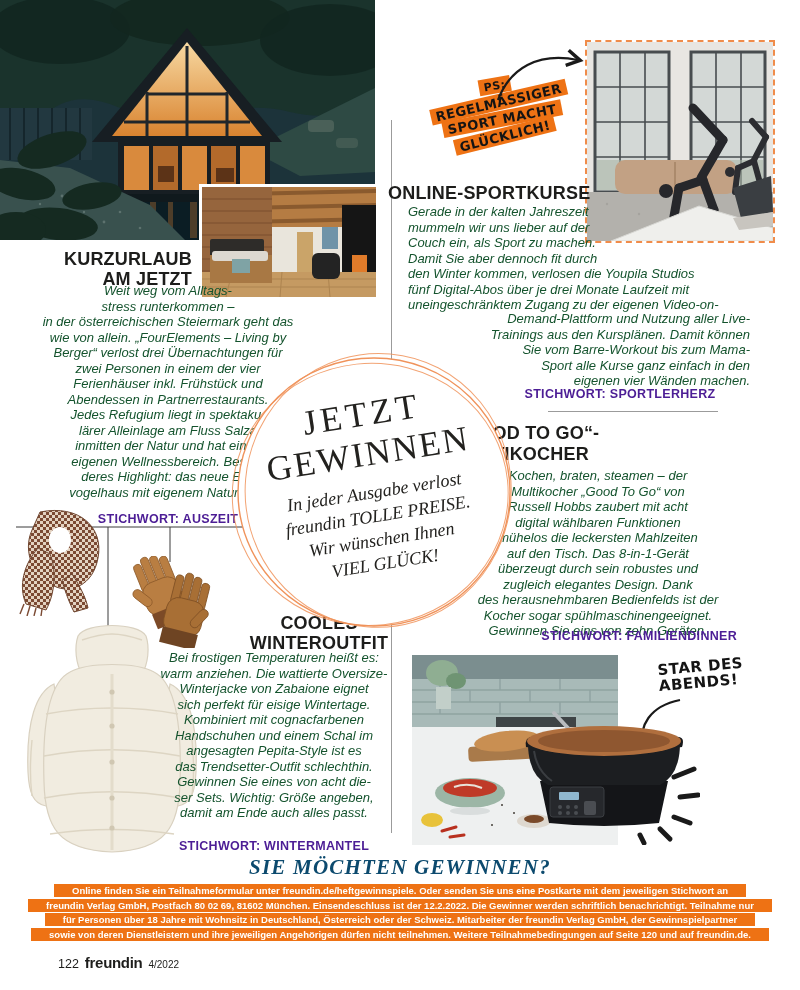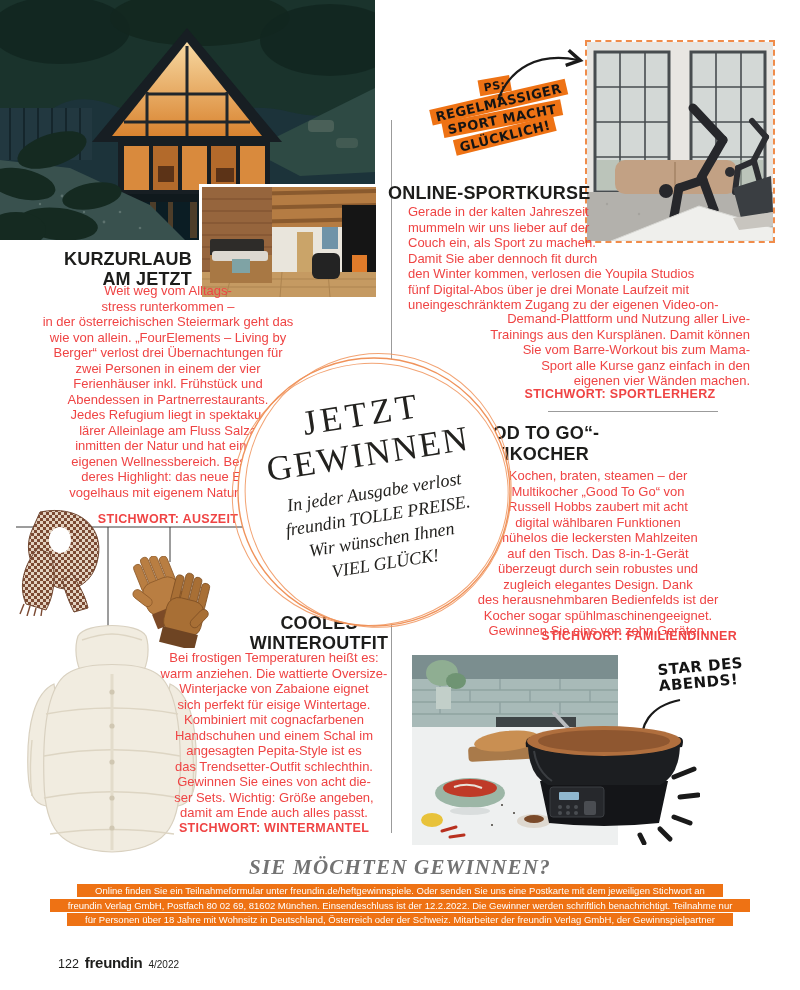--- a/index.html
+++ b/index.html
@@ -3,22 +3,22 @@
 <meta charset="utf-8">
 <style>
   html,body{margin:0;padding:0;background:#fff;}
   #canvas{position:relative;width:800px;height:990px;background:#fff;overflow:hidden;
           font-family:"Liberation Sans",sans-serif;color:#1d1d1b;}
   .abs{position:absolute;}
   .pre{white-space:pre-line;}
   
   .page-label{font-size:21px;font-weight:400;letter-spacing:1.5px;color:#fff;}
   .sec-head{font-weight:bold;font-size:18px;line-height:20px;letter-spacing:.2px;color:#1d1d1b;}
-  .body-txt{font-size:13px;line-height:15.5px;color:#ef4444;}
-  .stichwort{font-weight:bold;font-size:12.5px;letter-spacing:.3px;color:#ef4444;}
+  .body-txt{font-size:13px;line-height:15.5px;color:#14532d;font-style:italic;}
+  .stichwort{font-weight:bold;font-size:12.5px;letter-spacing:.3px;color:#4c1d95;}
   .marker{font-family:"DejaVu Sans",sans-serif;font-weight:800;color:#141414;}
   .serif-it{font-family:"Liberation Serif",serif;font-style:italic;}
   
   #badge-text{display:flex;flex-direction:column;align-items:center;justify-content:center;
               transform:rotate(-9deg);text-align:center;}
   .badge-title{font-family:"Liberation Serif",serif;font-size:35px;line-height:40px;color:#23221f;}
   .badge-sub{font-family:"Liberation Serif",serif;font-style:italic;font-size:18px;line-height:24px;color:#23221f;margin-top:6px;}
   
   #ps-note{transform:rotate(-12deg);text-align:center;}
   #ps-note .strip{display:table;margin:1px auto;background:#ee7214;padding:1px 5px 0 5px;
@@ -29,24 +29,24 @@
   #ps-note .strip:nth-child(4){transform:rotate(-2deg);}
   #star-note{transform:rotate(-5deg);font-size:15px;line-height:16px;letter-spacing:.5px;}
   
   .vline{width:1px;background:#9b9b9b;}
   .hline{height:1px;background:#9b9b9b;}
   
   .photo{display:block;}
   #yoga-photo{border:2px dashed #f08c4a;background:#fff;}
   #inset-photo{outline:3px solid #fff;}
   
-  #cta-heading{width:800px;text-align:center;font-size:21px;font-weight:600;letter-spacing:1.2px;color:#737373;}
+  #cta-heading{width:800px;text-align:center;font-size:21px;font-weight:600;letter-spacing:1.2px;color:#0c4a6e;}
   #legal{width:800px;text-align:center;}
   #legal .law{display:table;margin:0 auto 1.5px auto;background:#ee7214;color:#fff;
-              font-weight:normal;font-size:9.5px;line-height:11px;padding:1px 18px;white-space:nowrap;}
+              font-weight:bold;font-size:9.5px;line-height:11px;padding:1px 18px;white-space:nowrap;}
   #footer{display:flex;align-items:baseline;gap:6px;color:#1d1d1b;}
   #footer .pnum{font-size:12.5px;margin-top:12px;}
   #footer .mag{font-size:15px;font-weight:bold;letter-spacing:-.3px;}
   #footer .issue{font-size:10px;}
 </style>
 </head>
 <body>
 
 <div id="canvas">
 
@@ -272,21 +272,21 @@
 warm anziehen. Die wattierte Oversize-
 Winterjacke von Zabaione eignet
 sich perfekt für eisige Wintertage.
 Kombiniert mit cognacfarbenen
 Handschuhen und einem Schal im
 angesagten Pepita-Style ist es
 das Trendsetter-Outfit schlechthin.
 Gewinnen Sie eines von acht die-
 ser Sets. Wichtig: Größe angeben,
 damit am Ende auch alles passt.</div>
-    <div class="stichwort" style="margin-top:0;">STICHWORT: WINTERMANTEL</div>
+    <div class="stichwort" style="margin-top:18px;">STICHWORT: WINTERMANTEL</div>
   </div>
 
   <svg class="abs photo" id="yoga-photo" style="left:585px;top:40px;box-sizing:border-box;" width="190" height="203" viewBox="0 0 186 199">
     <rect width="186" height="199" fill="#e8e6e2"></rect>
     <g>
       <rect x="8" y="10" width="74" height="140" fill="#d3d8d6" stroke="#474c4f" stroke-width="3"></rect>
       <rect x="104" y="10" width="74" height="140" fill="#d3d8d6" stroke="#474c4f" stroke-width="3"></rect>
       <g stroke="#474c4f" stroke-width="1.6">
         <line x1="8" y1="45" x2="82" y2="45"></line>
           <line x1="8" y1="80" x2="82" y2="80"></line>
@@ -487,20 +487,21 @@
 freundin TOLLE PREISE.
 Wir wünschen Ihnen
 VIEL GLÜCK!</div>
   </div>
 
   <div class="abs serif-it" id="cta-heading" style="top:855px;left:0;">SIE MÖCHTEN GEWINNEN?</div>
   <div class="abs" id="legal" style="top:884px;left:0;">
     <span class="law">Online finden Sie ein Teilnahmeformular unter freundin.de/heftgewinnspiele. Oder senden Sie uns eine Postkarte mit dem jeweiligen Stichwort an</span>
     <span class="law">freundin Verlag GmbH, Postfach 80 02 69, 81602 München. Einsendeschluss ist der 12.2.2022. Die Gewinner werden schriftlich benachrichtigt. Teilnahme nur</span>
     <span class="law">für Personen über 18 Jahre mit Wohnsitz in Deutschland, Österreich oder der Schweiz. Mitarbeiter der freundin Verlag GmbH, der Gewinnspielpartner</span>
+    <span class="law">sowie von deren Dienstleistern und ihre jeweiligen Angehörigen dürfen nicht teilnehmen. Weitere Teilnahmebedingungen auf Seite 120 und auf freundin.de.</span>
   </div>
 
   <div class="abs" id="footer" style="left:58px;top:945px;">
     <span class="pnum">122</span>
     <span class="mag">freundin</span>
     <span class="issue">4/2022</span>
   </div>
 
 </div>
 

